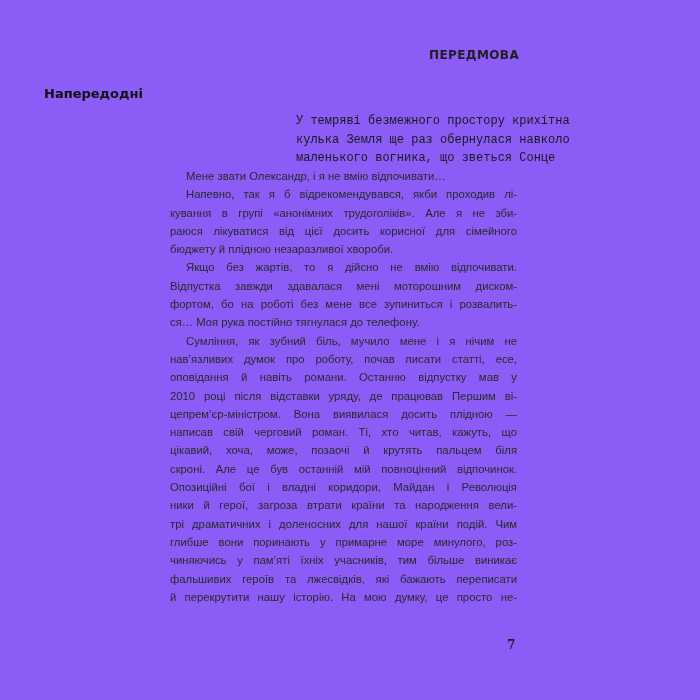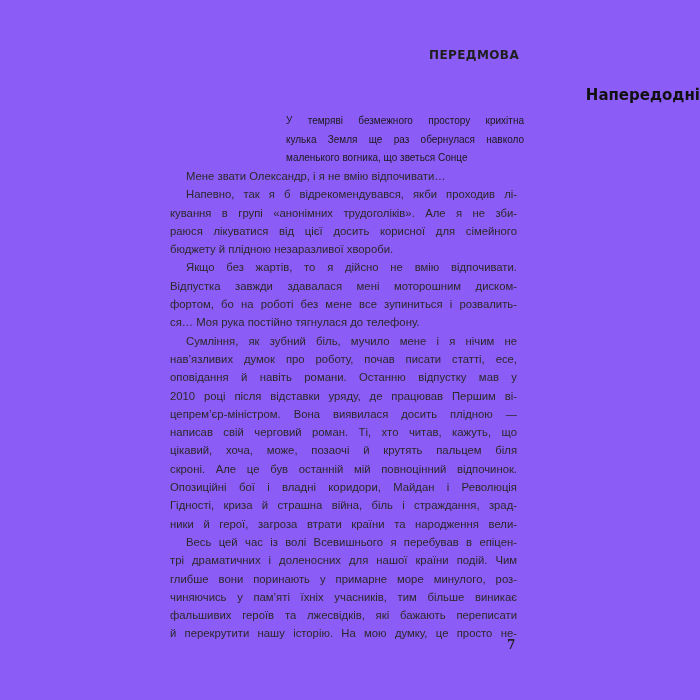--- a/index.html
+++ b/index.html
@@ -4,27 +4,27 @@
 <style>
   html, body { margin: 0; padding: 0; background: #ffffff; }
   body { width: 700px; height: 700px; position: relative; overflow: hidden; }
   .page { position: absolute; left: 0; top: 0; width: 700px; height: 700px; background: #8b5cf6; }
   .running-head {
     position: absolute; top: 48px; left: 429px;
     font-family: "DejaVu Sans", sans-serif; font-size: 12px; letter-spacing: 0.4px;
     color: #1f1f1f; font-weight: 600;
   }
   .chapter-title {
-    position: absolute; top: 86px; left: 0; width: 700px; text-align: right;
-    font-family: "DejaVu Sans", sans-serif; font-weight: bold; font-size: 15px; color: #111;
+    position: absolute; top: 86px; left: 0; width: 700px; text-align: left;
+    font-family: "DejaVu Sans", sans-serif; font-weight: bold; font-size: 13px; color: #111;
     padding-left: 44px; box-sizing: border-box;
   }
   .epigraph {
-    position: absolute; top: 112px; left: 286px; width: 238px;
-    font-family: Liberation Sans, sans-serif; font-size: 10px; line-height: 18.6px;
+    position: absolute; top: 112px; left: 296px; width: 238px;
+    font-family: Liberation Mono, monospace; font-size: 12px; line-height: 18.6px;
     color: #1a1a1a; text-align: justify;
   }
   .epigraph .line { display: block; text-align: justify; text-align-last: justify; white-space: nowrap; }
   .epigraph .line.last { text-align-last: left; }
   .body-text {
     position: absolute; top: 167px; left: 170px; width: 347px;
     font-family: Liberation Sans, sans-serif; font-size: 11.3px; line-height: 18.3px;
     color: #2a2a2a;
   }
   .body-text .line { display: block; text-align: justify; text-align-last: justify; white-space: nowrap; overflow: hidden; }
@@ -60,23 +60,21 @@
       <span class="line last">ся… Моя рука постійно тягнулася до телефону.</span>
       <span class="line indent">Сумління, як зубний біль, мучило мене і я нічим не</span>
       <span class="line">нав’язливих думок про роботу, почав писати статті, есе,</span>
       <span class="line">оповідання й навіть романи. Останню відпустку мав у</span>
       <span class="line">2010 році після відставки уряду, де працював Першим ві-</span>
       <span class="line">цепрем’єр-міністром. Вона виявилася досить плідною —</span>
       <span class="line">написав свій черговий роман. Ті, хто читав, кажуть, що</span>
       <span class="line">цікавий, хоча, може, позаочі й крутять пальцем біля</span>
       <span class="line">скроні. Але це був останній мій повноцінний відпочинок.</span>
       <span class="line">Опозиційні бої і владні коридори, Майдан і Революція</span>
-      <span class="line">Гідності, криза й страшна війна, біль і страждання, зрад-</span>
       <span class="line">ники й герої, загроза втрати країни та народження вели-</span>
-      <span class="line indent">Весь цей час із волі Всевишнього я перебував в епіцен-</span>
       <span class="line">трі драматичних і доленосних для нашої країни подій. Чим</span>
       <span class="line">глибше вони поринають у примарне море минулого, роз-</span>
       <span class="line">чиняючись у пам’яті їхніх учасників, тим більше виникає</span>
       <span class="line">фальшивих героїв та лжесвідків, які бажають переписати</span>
       <span class="line">й перекрутити нашу історію. На мою думку, це просто не-</span>
     </div>
 
   <div class="page-number">7</div>
 </div>
 

